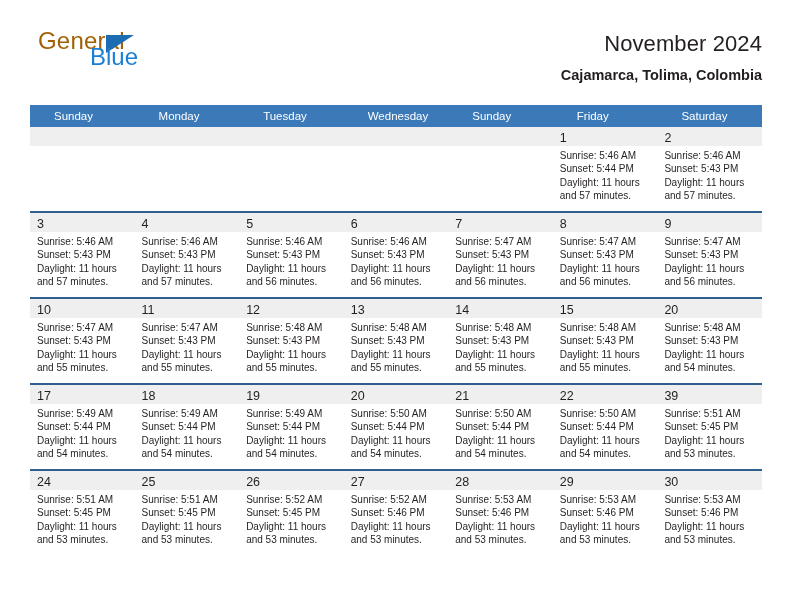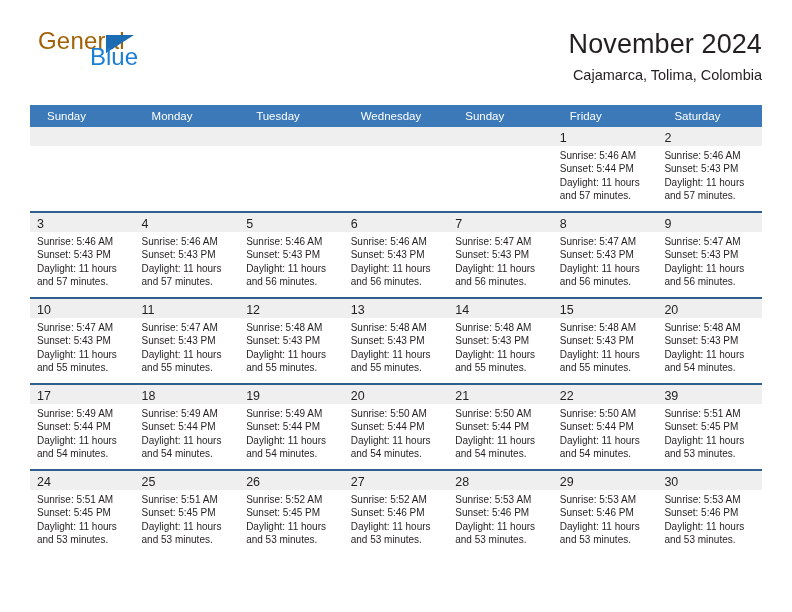--- a/index.html
+++ b/index.html
@@ -63,51 +63,52 @@
     color: #1b7fd4;
     line-height: 26px;
   }
   .title-block {
     position: absolute;
     right: 0;
     top: 0;
     text-align: right;
   }
   .cal-title {
-    font-size: 27px;
+    font-size: 22px;
     font-weight: normal;
     color: #231f20;
     line-height: 32px;
     letter-spacing: 0.1px;
     white-space: nowrap;
   }
   .cal-subtitle {
     margin-top: 6px;
     font-size: 14.5px;
     color: #231f20;
     line-height: 18px;
     white-space: nowrap;
+    font-weight: bold;
   }
 
   
   .calendar {
     position: absolute;
     left: 30px;
     top: 105px;
     width: 732px;
     border-collapse: collapse;
     table-layout: fixed;
   }
   .calendar th {
     background: #3b79b8;
     color: #ffffff;
     font-size: 11.5px;
     font-weight: normal;
     text-align: left;
-    padding: 5px 0 5px 17px;
+    padding: 5px 0 5px 24px;
     height: 12px;
     border: none;
   }
   .calendar td {
     width: 104.57px;
     height: 84px;
     vertical-align: top;
     padding: 0;
     border: none;
     border-top: 2px solid #2e5f8f;

